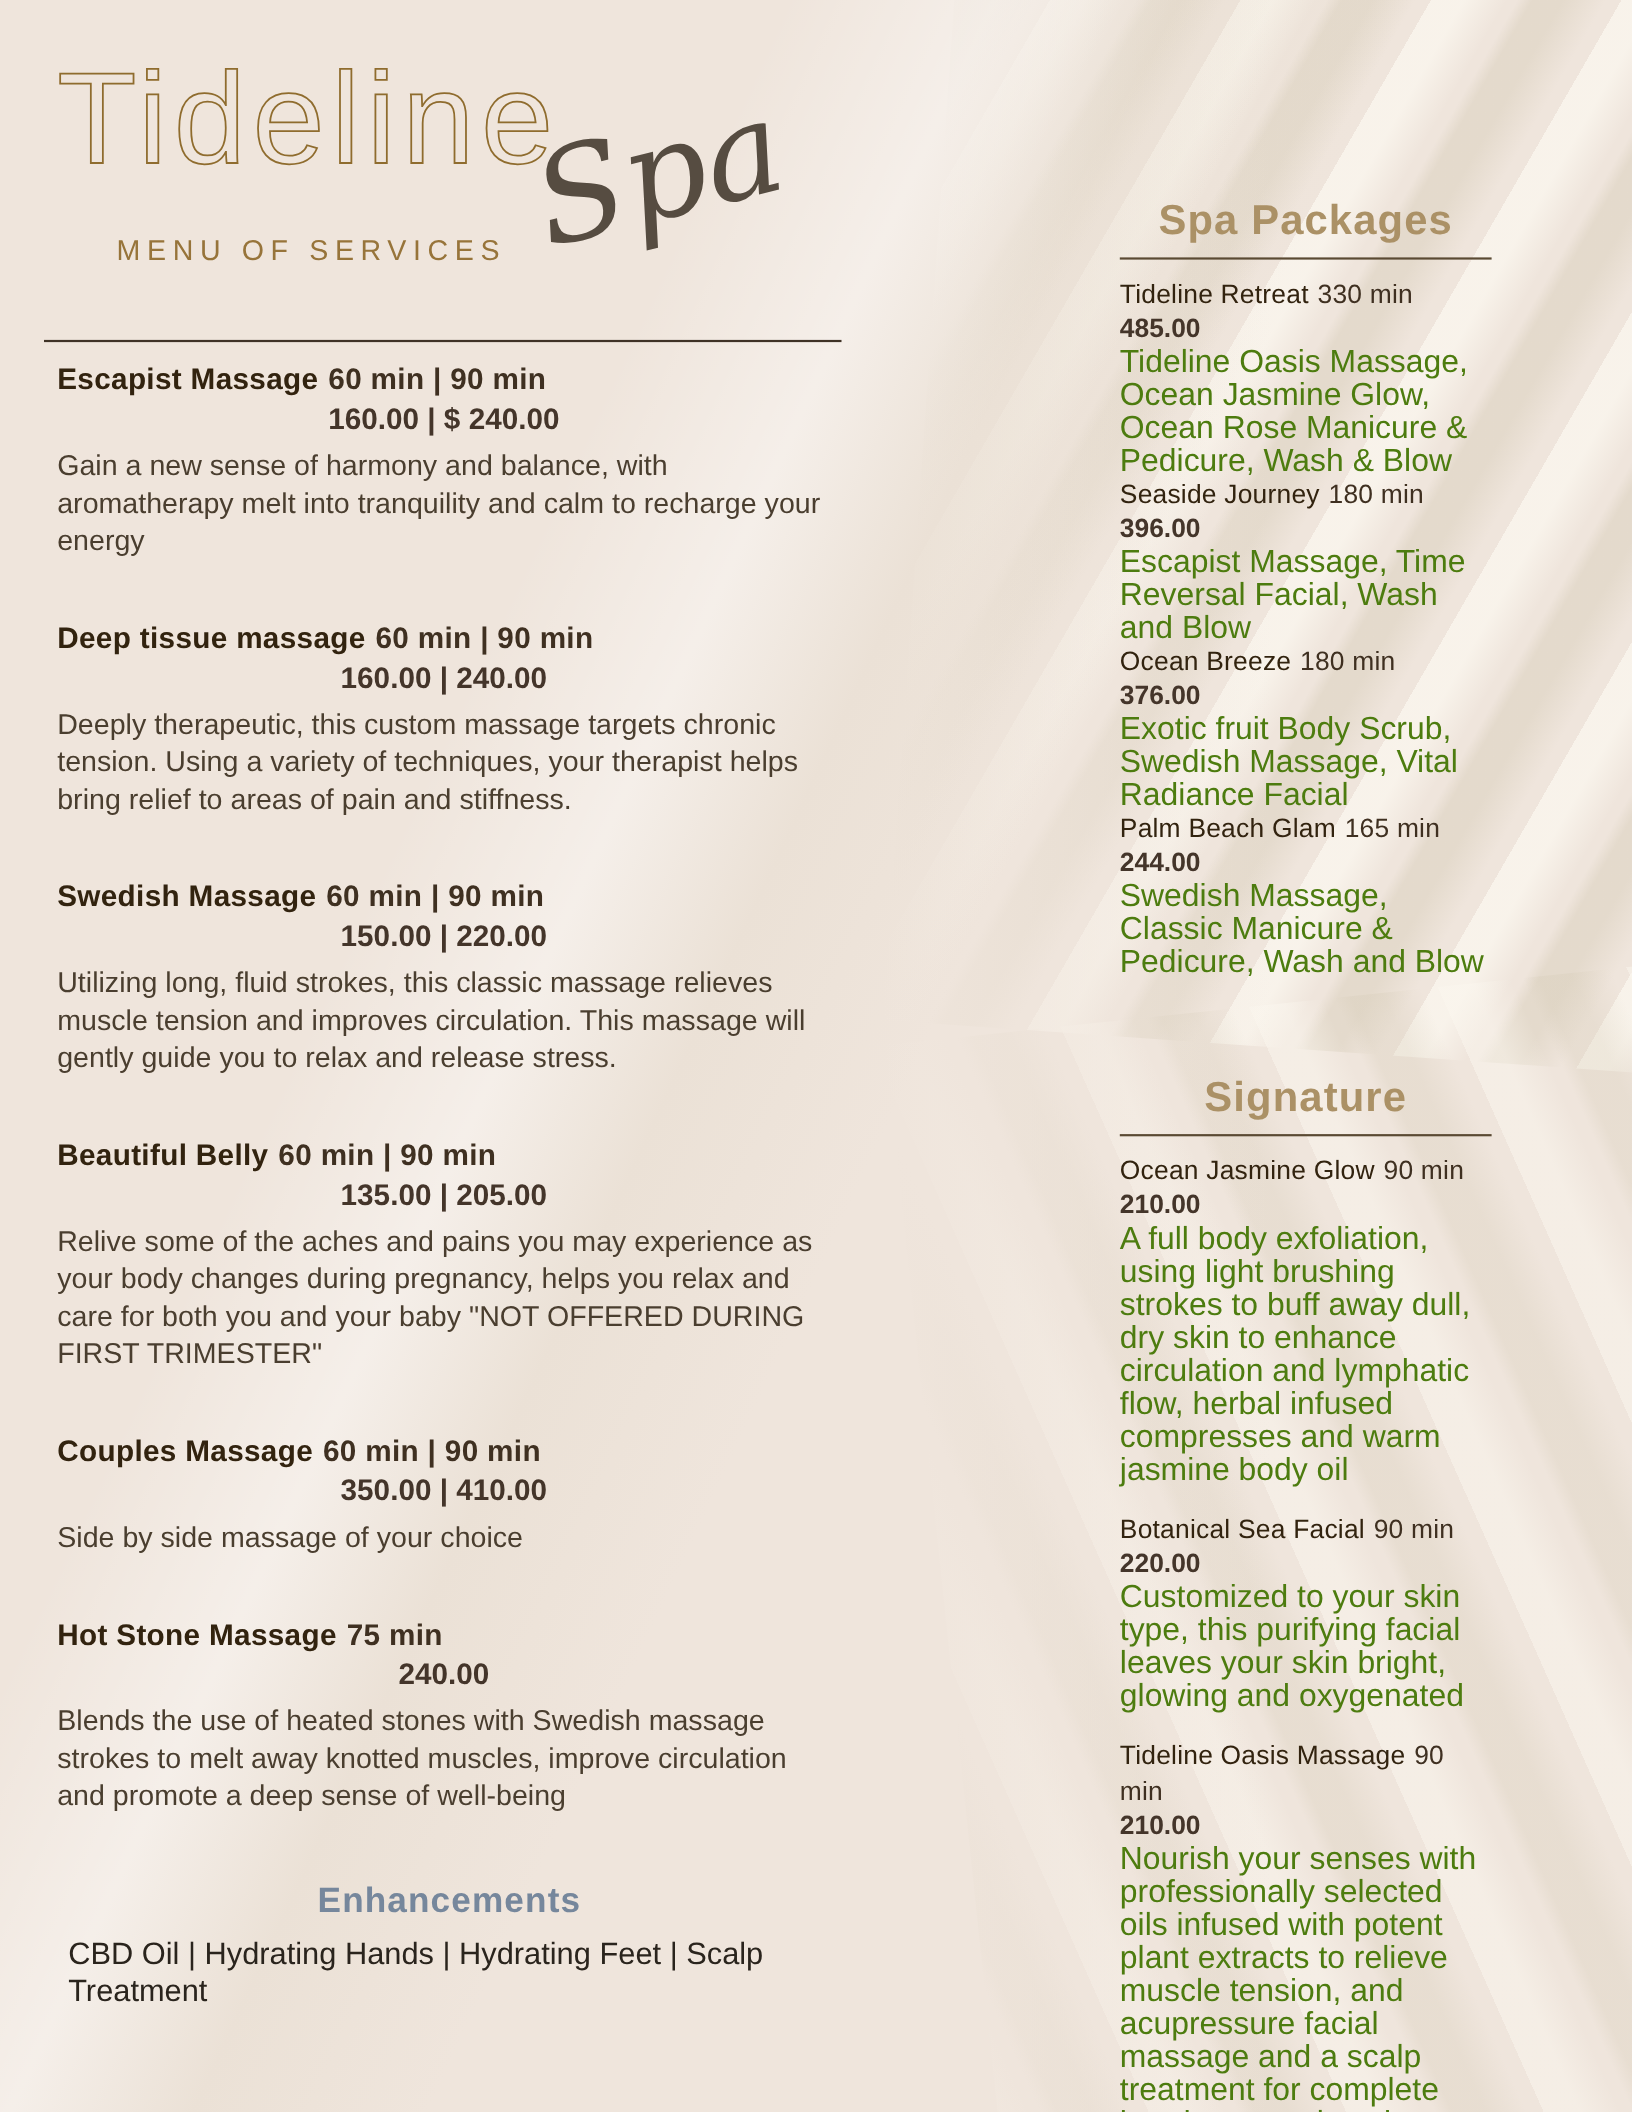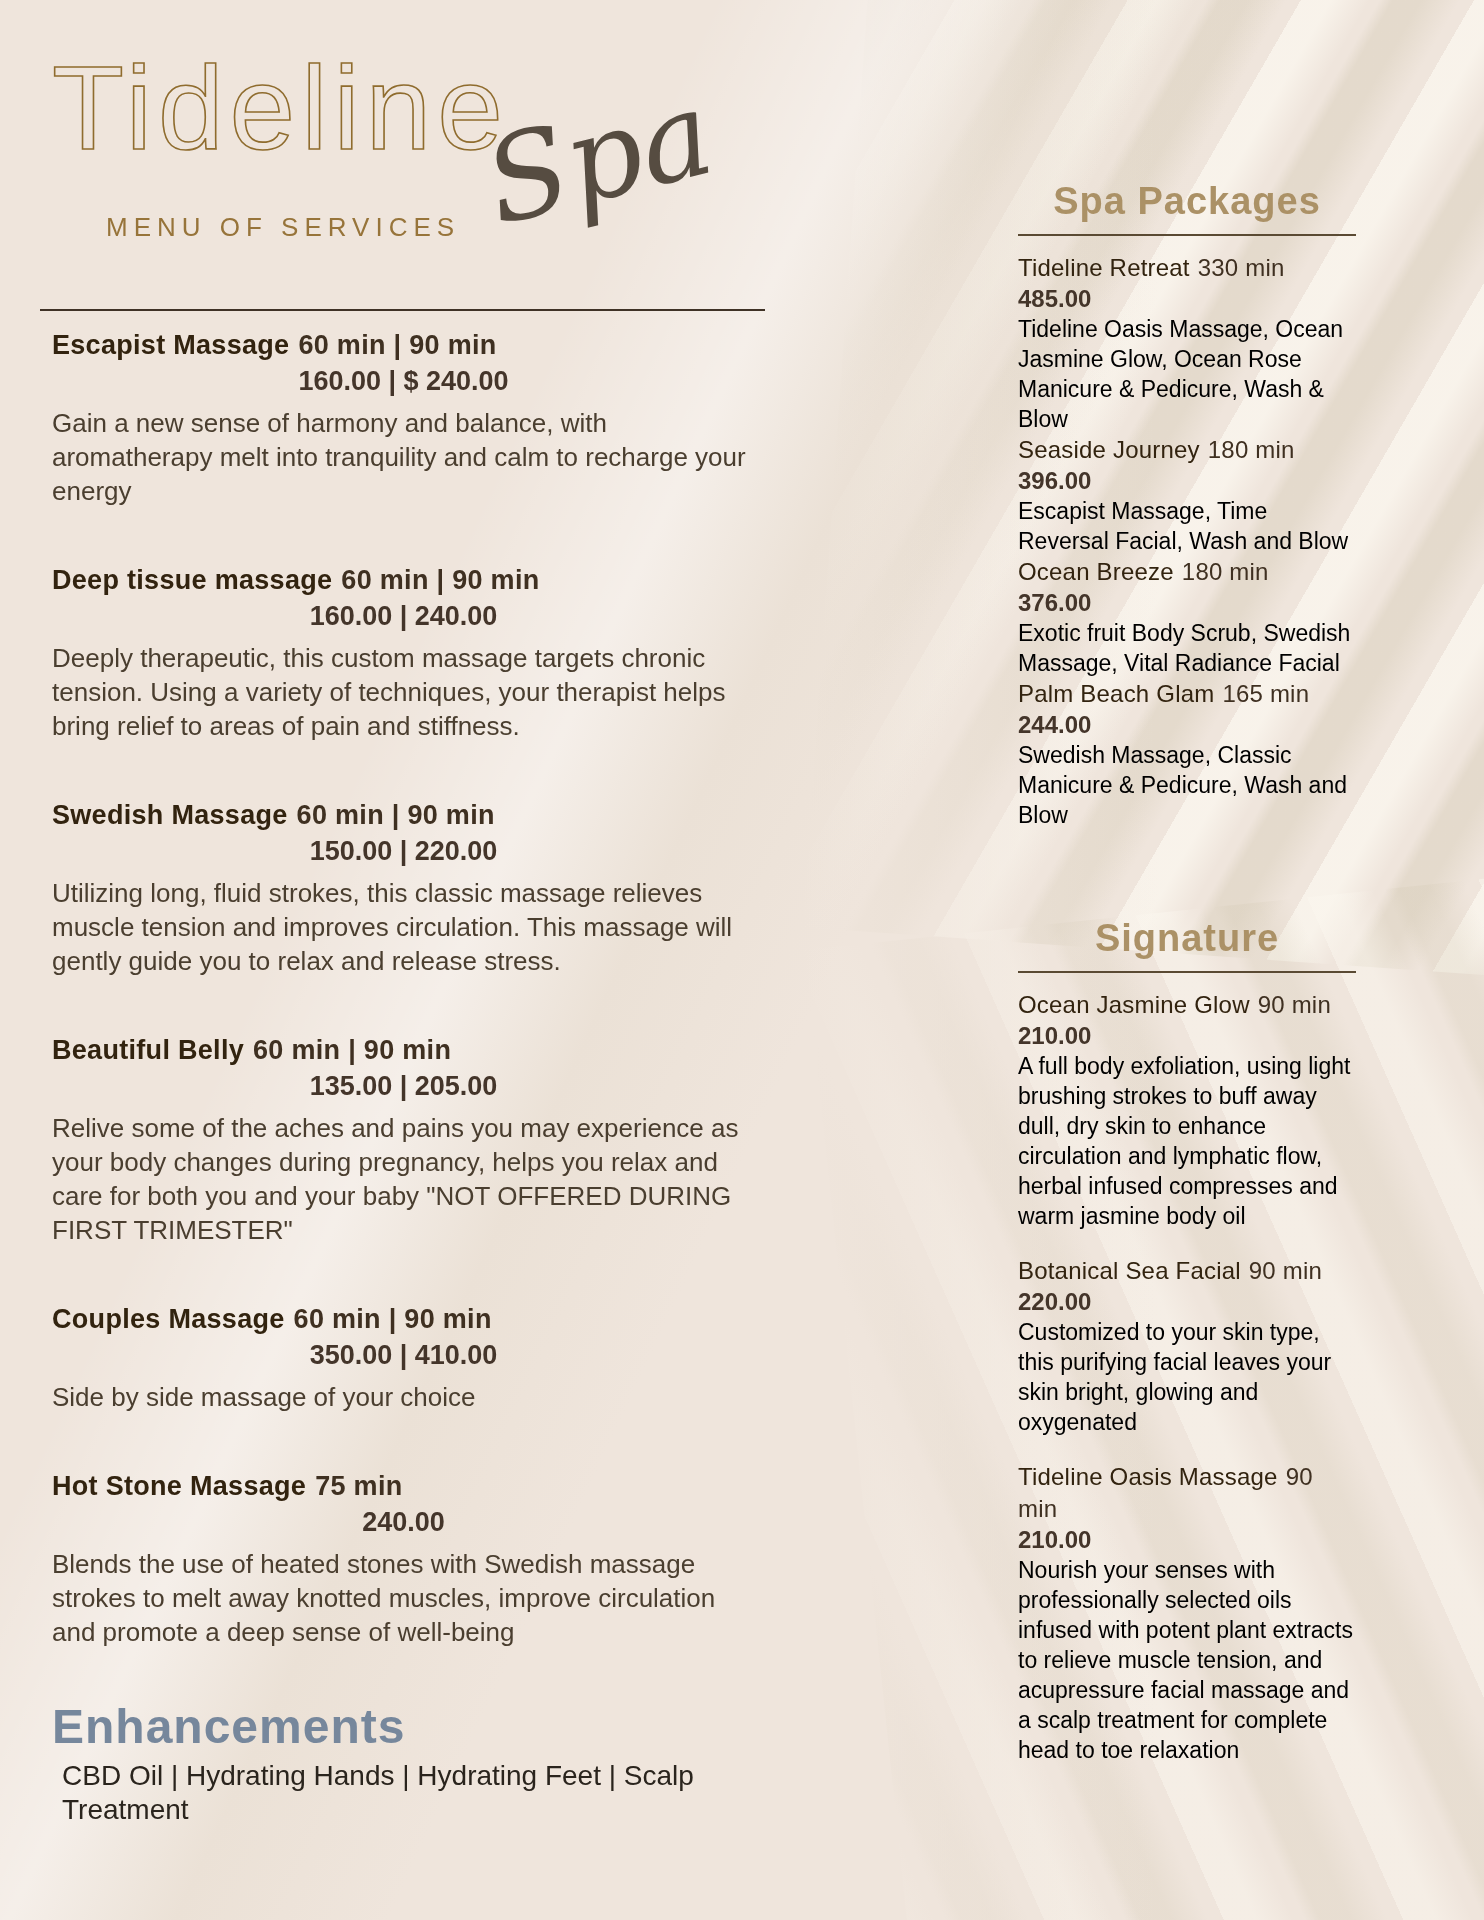--- a/index.html
+++ b/index.html
@@ -57,34 +57,34 @@
     color:#b1946c;letter-spacing:2px;
   }
   .rule{height:2px;background:#3f3226;margin-top:6px;}
   .left-items{padding-left:12px;}
   .item{margin-top:16px;margin-bottom:54px;width:703px;}
   .item-title{font-size:27px;line-height:37px;font-weight:700;color:#32230f;letter-spacing:.3px;}
   .item-title .dur{margin-left:9px;color:#3f3021;}
   .item-price{font-size:27px;line-height:34px;font-weight:700;color:#44352a;text-align:center;}
   .item-desc{font-size:26px;line-height:34px;color:#4a3e2f;margin-top:8px;}
   .enh{margin-top:46px;padding-left:12px;}
-  .enh h3{margin:0;font-size:48px;line-height:48px;font-weight:700;color:#76879c;letter-spacing:1px;}
+  .enh h3{margin:0;font-size:32px;line-height:48px;font-weight:700;color:#76879c;letter-spacing:1px;text-align:center;}
   .enh-text{font-size:28px;line-height:34px;color:#2a241d;margin-top:8px;margin-left:10px;}
   
   .right-col{position:absolute;left:1018px;top:178px;width:338px;}
   .rsection h2{
     margin:0;font-size:38px;line-height:46px;font-weight:700;
     color:#ab9166;text-align:center;letter-spacing:1px;
   }
   .rsection .rule{background:#5a4a33;margin-top:10px;}
   .ritems{margin-top:16px;}
   .ritem-title{font-size:24px;line-height:32px;font-weight:400;color:#32230f;letter-spacing:.2px;}
   .ritem-title .dur{margin-left:8px;color:#3f3021;}
   .ritem-price{font-size:24px;line-height:30px;font-weight:700;color:#44352a;}
-  .ritem-desc{font-size:23px;line-height:30px;color:#000000;}
+  .ritem-desc{font-size:29px;line-height:30px;color:#4d7c0f;}
   .rsection.sig{margin-top:85px;}
   .sig .ritems .ritem{margin-bottom:24px;}
   .sig .ritems .ritem:last-child{margin-bottom:0;}
 </style>
 </head>
 <body>
 
 <div class="page">
 
   <div class="leaf-top"></div>

